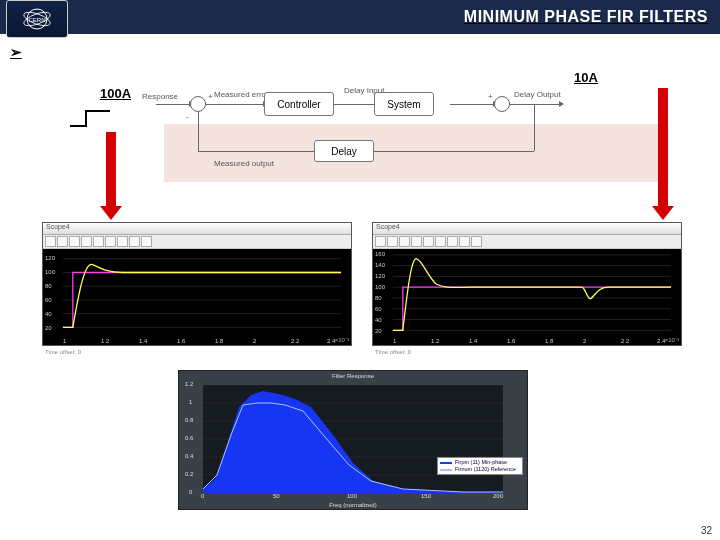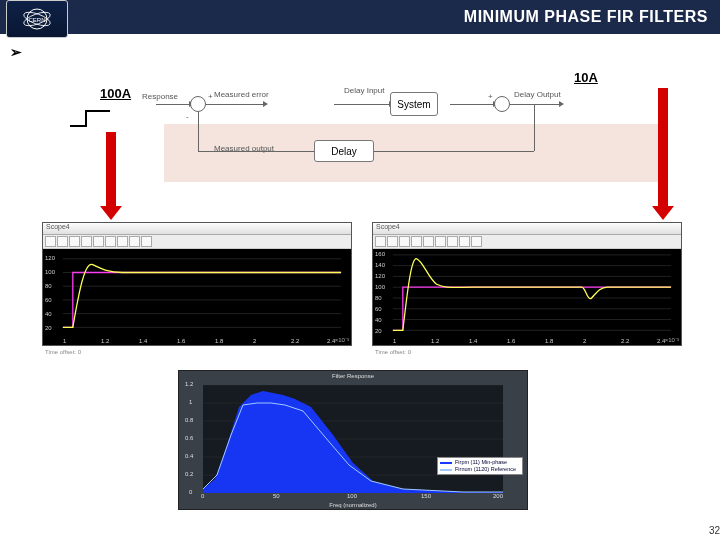--- a/index.html
+++ b/index.html
@@ -1,17 +1,17 @@
 <!DOCTYPE html>
 <html><head>
 <meta charset="utf-8">
 <style>
   * { box-sizing: border-box; margin: 0; padding: 0; }
   html, body { width: 720px; height: 540px; overflow: hidden; font-family: Arial, sans-serif; }
-  .slide { width: 720px; height: 540px; background: #fff; position: relative; }
+  .slide { width: 720px; height: 540px; background: #fff; position: relative; text-decoration: underline; }
 
   
   .header-bar {
     background: #1b2a4a;
     color: #fff;
     height: 34px;
     display: flex;
     align-items: center;
     justify-content: flex-end;
     padding-right: 12px;
@@ -197,21 +197,21 @@
     color:#003;
     font-size:5.5px;
     padding:1px 2px;
     line-height: 7px;
   }
   .spec-legend .row { display:flex; align-items:center; gap:3px; }
   .spec-legend .sw { width:12px; height:2px; }
 
   .pagenum {
     position: absolute;
-    right: 0;
+    right: 8px;
     bottom: 4px;
     font-size: 10px;
     color: #333;
   }
 </style>
 </head>
 <body>
 
 <div class="slide">
 
@@ -248,35 +248,36 @@
     <div class="darrow" style="top:22px; left:-8px; width:34px;"></div>
     <div class="dlabel" style="top:10px; left:-22px;">Response</div>
 
     <div class="dsum" style="top:14px; left:26px;"></div>
     <div class="dlabel" style="top:10px; left:44px;">+</div>
     <div class="dlabel" style="top:30px; left:22px;">-</div>
 
     <div class="darrow" style="top:22px; left:42px; width:58px;"></div>
     <div class="dlabel" style="top:8px; left:50px;">Measured error</div>
 
+    <div class="dnode" style="top:10px; left:100px; width:70px; height:24px;">Controller</div>
 
     <div class="darrow" style="top:22px; left:170px; width:56px;"></div>
     <div class="dlabel" style="top:4px; left:180px; width:40px;">Delay Input</div>
 
-    <div class="dnode" style="top:10px; left:226px; width:48px; height:24px;">System</div>
+    <div class="dnode" style="top:10px; left:210px; width:60px; height:24px;">System</div>
 
     <div class="darrow" style="top:22px; left:286px; width:44px;"></div>
     <div class="dsum" style="top:14px; left:330px;"></div>
     <div class="dlabel" style="top:10px; left:324px;">+</div>
 
     <div class="darrow" style="top:22px; left:346px; width:50px;"></div>
     <div class="dlabel" style="top:8px; left:350px; width:50px;">Delay Output</div>
 
     <div class="dnode" style="top:58px; left:150px; width:60px; height:22px;">Delay</div>
-    <div class="dlabel" style="top:62px; left:50px;">Measured output</div>
+    <div class="dlabel" style="top:77px; left:50px;">Measured output</div>
 
     <div style="position:absolute; top:22px; left:370px; height:47px; width:1px; background:#666;"></div>
     <div style="position:absolute; top:69px; left:210px; height:1px; width:160px; background:#666;"></div>
     <div style="position:absolute; top:69px; left:34px; height:1px; width:116px; background:#666;"></div>
     <div style="position:absolute; top:30px; left:34px; height:40px; width:1px; background:#666;"></div>
   </div>
 
   <div class="redarrow" style="top:132px; left:106px; height:76px;"></div>
   <div class="redarrow" style="top:88px; left:658px; height:120px;"></div>
 

